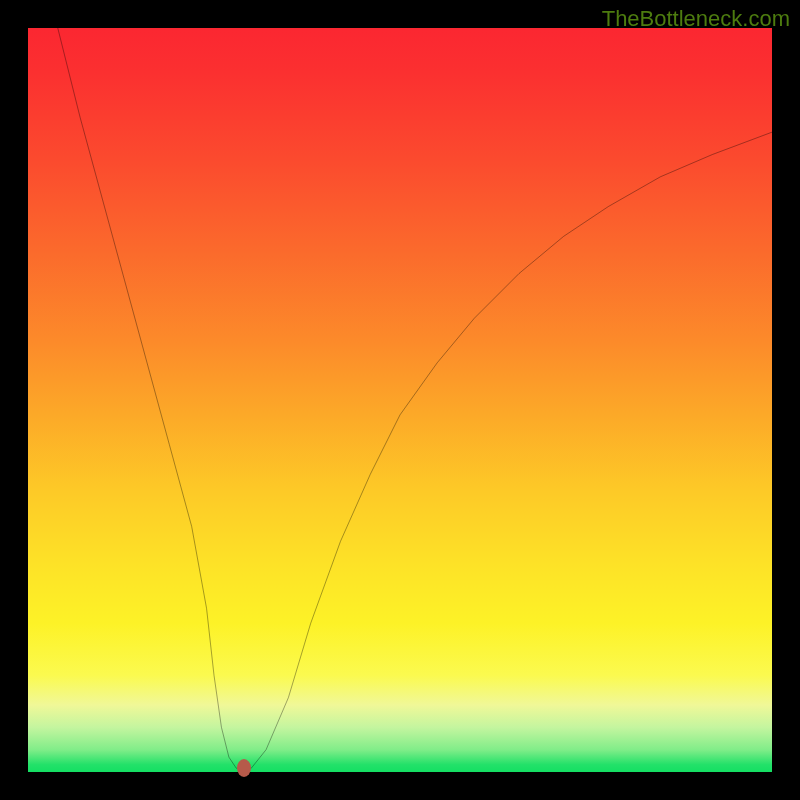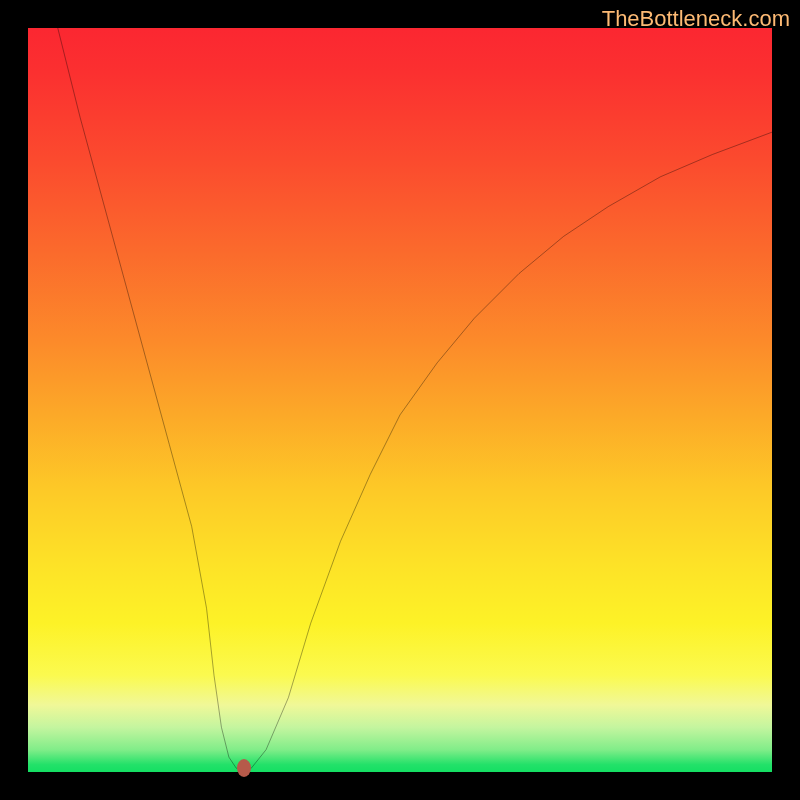--- a/index.html
+++ b/index.html
@@ -14,21 +14,21 @@
   .frame {
     position: relative;
     width: 800px;
     height: 800px;
     background: #000;
   }
   .watermark {
     position: absolute;
     top: 6px;
     right: 10px;
-    color: #fdba74;
+    color: #4d7c0f;
     font-size: 22px;
     font-weight: 400;
     z-index: 20;
     user-select: none;
   }
   .plot-area {
     position: absolute;
     left: 28px;
     top: 28px;
     width: 744px;

